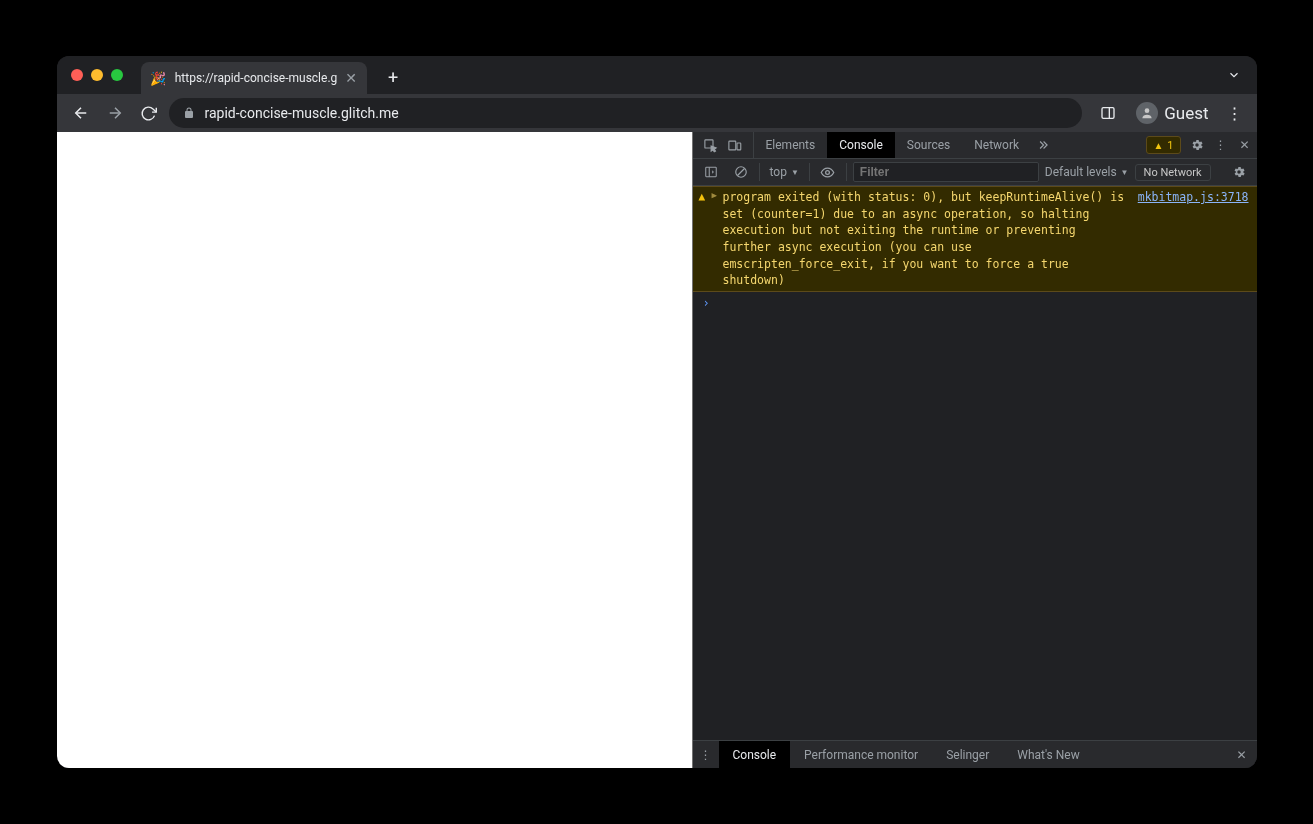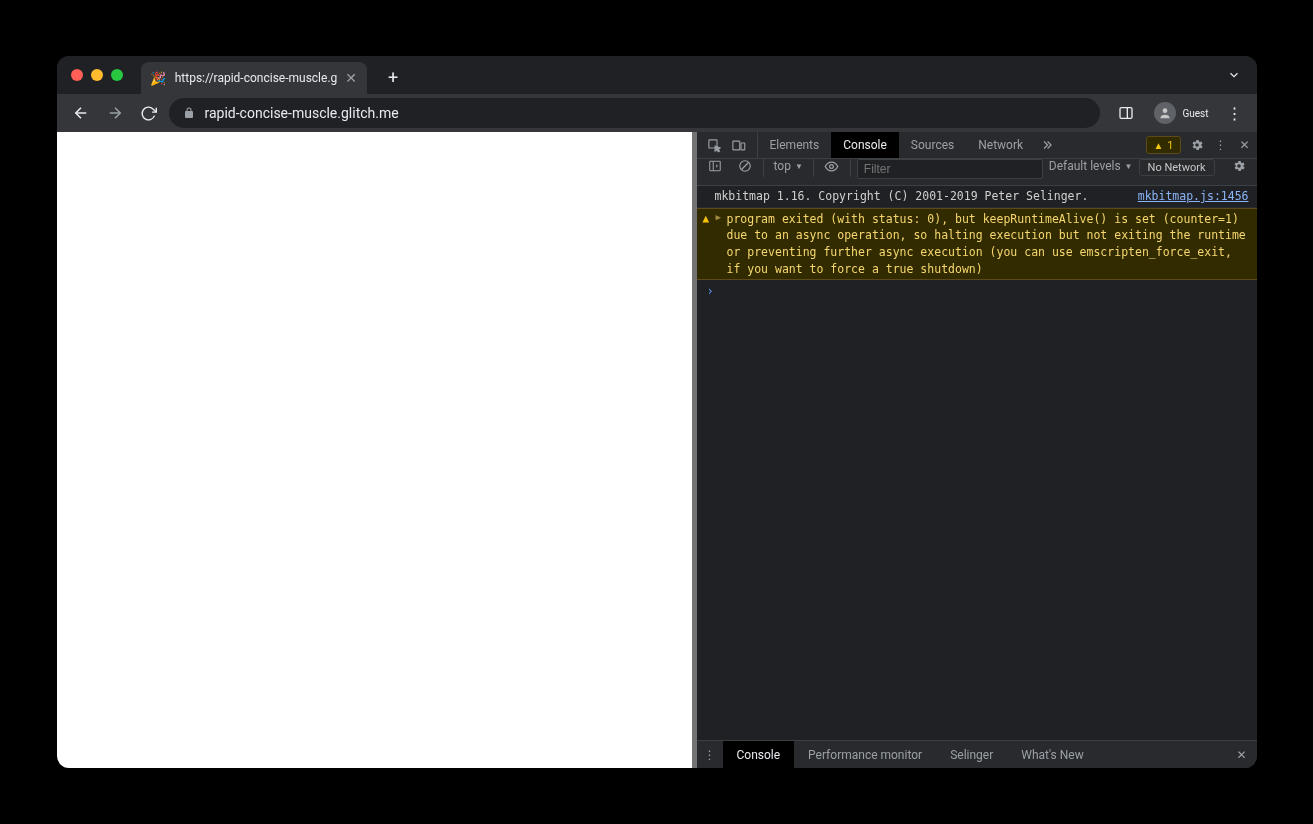--- a/index.html
+++ b/index.html
@@ -93,21 +93,21 @@
     align-items: center;
     padding: 0 14px;
     gap: 10px;
     color: #e8eaed;
     font-size: 14px;
   }
   .lock { color: #9aa0a6; font-size: 12px; }
   .right-icons { display: flex; align-items: center; gap: 8px; margin-left: 6px; }
   .guest {
     display: flex; align-items: center; gap: 6px;
-    color: #e8eaed; font-size: 10px;
+    color: #e8eaed; font-size: 17px;
     padding: 2px 6px;
     border-radius: 14px;
   }
   .avatar {
     width: 22px; height: 22px; border-radius: 50%; background: #5f6368;
     display:flex; align-items:center; justify-content:center;
   }
   .avatar svg { width: 14px; height: 14px; fill: #c7c7c7; }
   .kebab { color: #e8eaed; font-size: 16px; width:24px; text-align:center; }
 
@@ -119,21 +119,21 @@
   }
   .page {
     flex: 1;
     background: #ffffff;
   }
   .devtools {
     width: 565px;
     background: #202124;
     display: flex;
     flex-direction: column;
-    border-left: 5px solid #737373;
+    border-left: 1px solid #737373;
     position: relative;
   }
   
   .dt-tabbar {
     height: 27px;
     background: #292a2d;
     display: flex;
     align-items: stretch;
     border-bottom: 1px solid #3c4043;
     font-size: 12px;
@@ -168,40 +168,41 @@
   .dt-iconbtn {
     width: 24px; display:flex; align-items:center; justify-content:center;
     color: #9aa0a6;
   }
   
   .dt-consolebar {
     height: 27px;
     background: #292a2d;
     border-bottom: 1px solid #3c4043;
     display: flex;
-    align-items: flex-start;
+    align-items: center;
     gap: 6px;
     padding: 0 6px;
     font-size: 12px;
     color: #9aa0a6;
   }
   .dt-consolebar .sep { width: 1px; height: 18px; background: #3c4043; }
   .dt-consolebar .ctxsel {
     display: flex; align-items: center; gap:4px;
     padding: 0 4px;
   }
   .dt-consolebar input.filter {
     background: #202124;
     border: 1px solid #3c4043;
     color: #e8eaed;
     height: 20px;
     border-radius: 2px;
     padding: 0 6px;
     font-size: 12px;
     width: 186px;
+    font-weight: bold;
   }
   .dt-consolebar .levels {
     display:flex; align-items:center; gap:4px;
   }
   .dt-consolebar .noissues {
     border: 1px solid #3c4043;
     border-radius: 3px;
     padding: 1px 8px;
     color: #c7c7c7;
     font-size: 11px;
@@ -415,28 +416,25 @@
         </div>
         <div class="noissues">No Network</div>
         <div class="dt-iconbtn gearend">
           <svg width="14" height="14" viewBox="0 0 24 24" fill="#9aa0a6">
               <path d="M19.4 13a7.5 7.5 0 0 0 0-2l2.1-1.6-2-3.4-2.5 1a7.6 7.6 0 0 0-1.7-1l-.4-2.6h-4l-.4 2.6a7.6 7.6 0 0 0-1.7 1l-2.5-1-2 3.4L6.6 11a7.5 7.5 0 0 0 0 2l-2.1 1.6 2 3.4 2.5-1a7.6 7.6 0 0 0 1.7 1l.4 2.6h4l.4-2.6a7.6 7.6 0 0 0 1.7-1l2.5 1 2-3.4zM12 15a3 3 0 1 1 0-6 3 3 0 0 1 0 6z"></path>
             </svg>
         </div>
       </div>
 
       <div class="dt-body">
-        <div class="logrow">
-          <span class="msg">mkbitmap 1.16. Copyright (C) 2001-2019 Peter Selinger.</span>
-          <span class="src">mkbitmap.js:1456</span>
-        </div>
         <div class="logrow warn">
           <span class="warnicon">▲</span>
           <span class="caret">▶</span>
           <span class="msg">program exited (with status: 0), but keepRuntimeAlive() is set (counter=1) due to an async operation, so halting execution but not exiting the runtime or preventing further async execution (you can use emscripten_force_exit, if you want to force a true shutdown)</span>
+          <span class="src">mkbitmap.js:3718</span>
         </div>
         <div class="promptrow">
           <span>›</span>
         </div>
       </div>
 
       <div class="dt-drawer">
         <div class="kebab2">⋮</div>
         <div class="tabbtn2 active">Console</div>
         <div class="tabbtn2">Performance monitor</div>

